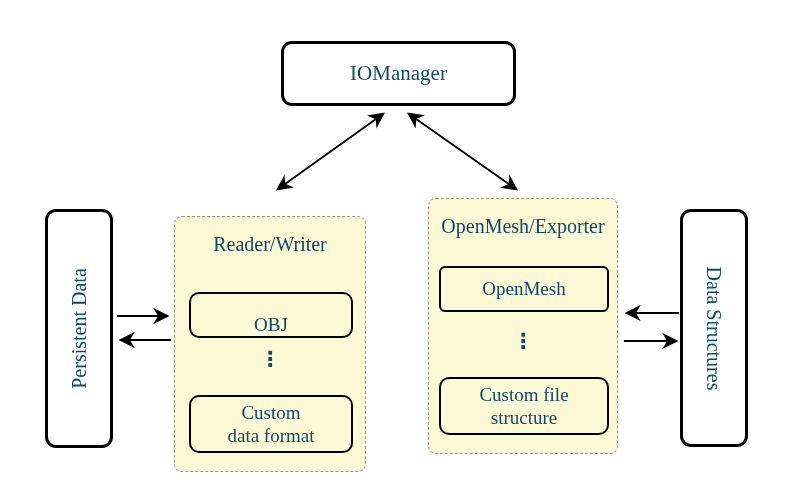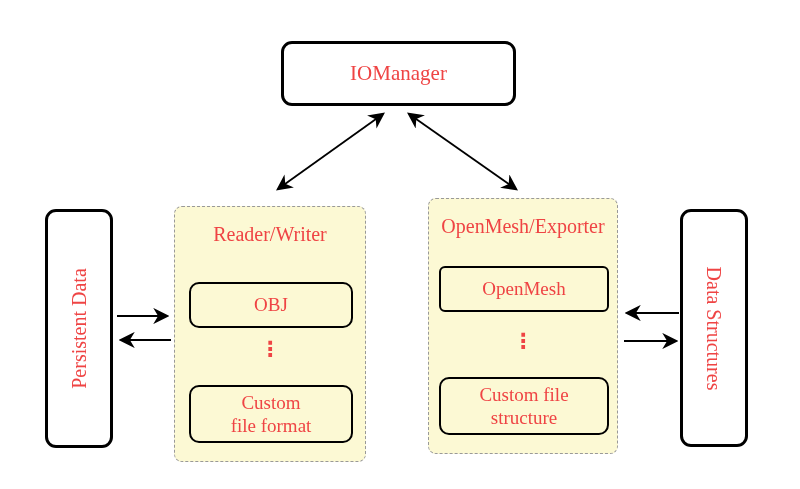--- a/index.html
+++ b/index.html
@@ -2,21 +2,21 @@
 <html><head>
 <meta charset="utf-8">
 <style>
   html, body { margin: 0; padding: 0; background: #ffffff; }
   .canvas {
     position: relative;
     width: 776px;
     height: 489px;
     background: #ffffff;
     font-family: "Liberation Serif", "DejaVu Serif", serif;
-    color: #ef4444;
+    color: #0c4a6e;
     overflow: hidden;
   }
   .arrow-layer {
     position: absolute;
     left: 0; top: 0;
     width: 800px; height: 489px;
     pointer-events: none;
   }
   
   .node {
@@ -93,29 +93,29 @@
   </div>
 
   <div class="node side-node" style="left:45px; top:209px; width:68px; height:239px;">
     <span class="vlbl rot-ccw">Persistent Data</span>
   </div>
 
   <div class="node side-node" style="left:680px; top:209px; width:68px; height:238px;">
     <span class="vlbl rot-cw">Data Structures</span>
   </div>
 
-  <div class="group" style="left:174px; top:206px; width:192px; height:256px; background:#fcf9d4;">
+  <div class="group" style="left:174px; top:216px; width:192px; height:256px; background:#fcf9d4;">
     <div class="group-title">Reader/Writer</div>
-    <div class="node inner-node" style="left:14px; top:75px; width:164px; height:46px; background:#fcf9d4;">
+    <div class="node inner-node" style="left:14px; top:75px; width:164px; height:46px; background:#fcf9d4;align-items:flex-end;">
       <span class="lbl">OBJ</span>
     </div>
     <div class="vdots" style="top:132px;">⋮</div>
     <div class="node inner-node" style="left:14px; top:178px; width:164px; height:58px; background:#fcf9d4;">
       <span class="lbl">Custom
-file format</span>
+data format</span>
     </div>
   </div>
 
   <div class="group" style="left:428px; top:198px; width:190px; height:256px; background:#fcf9d4;">
     <div class="group-title">OpenMesh/Exporter</div>
     <div class="node inner-node" style="left:10px; top:67px; width:170px; height:46px; background:#fcf9d4;border-radius:6px;">
       <span class="lbl">OpenMesh</span>
     </div>
     <div class="vdots" style="top:132px;">⋮</div>
     <div class="node inner-node" style="left:10px; top:178px; width:170px; height:58px; background:#fcf9d4;">

